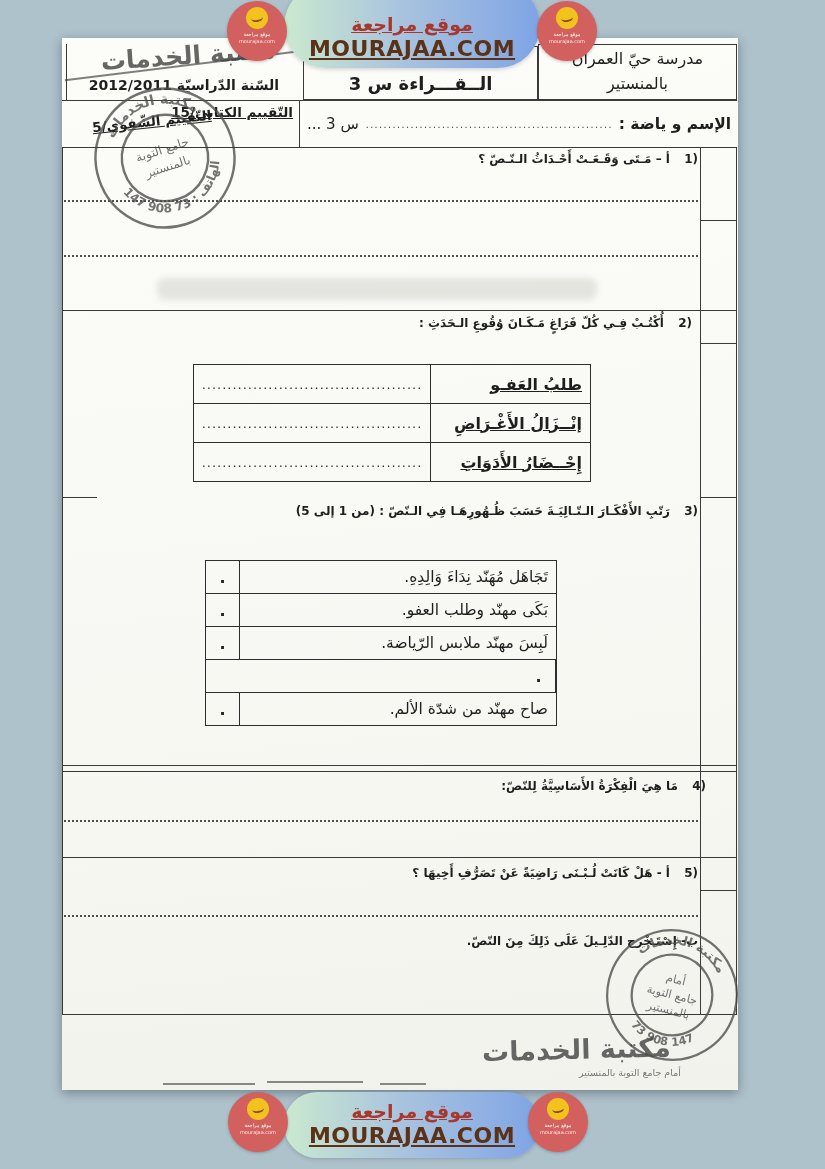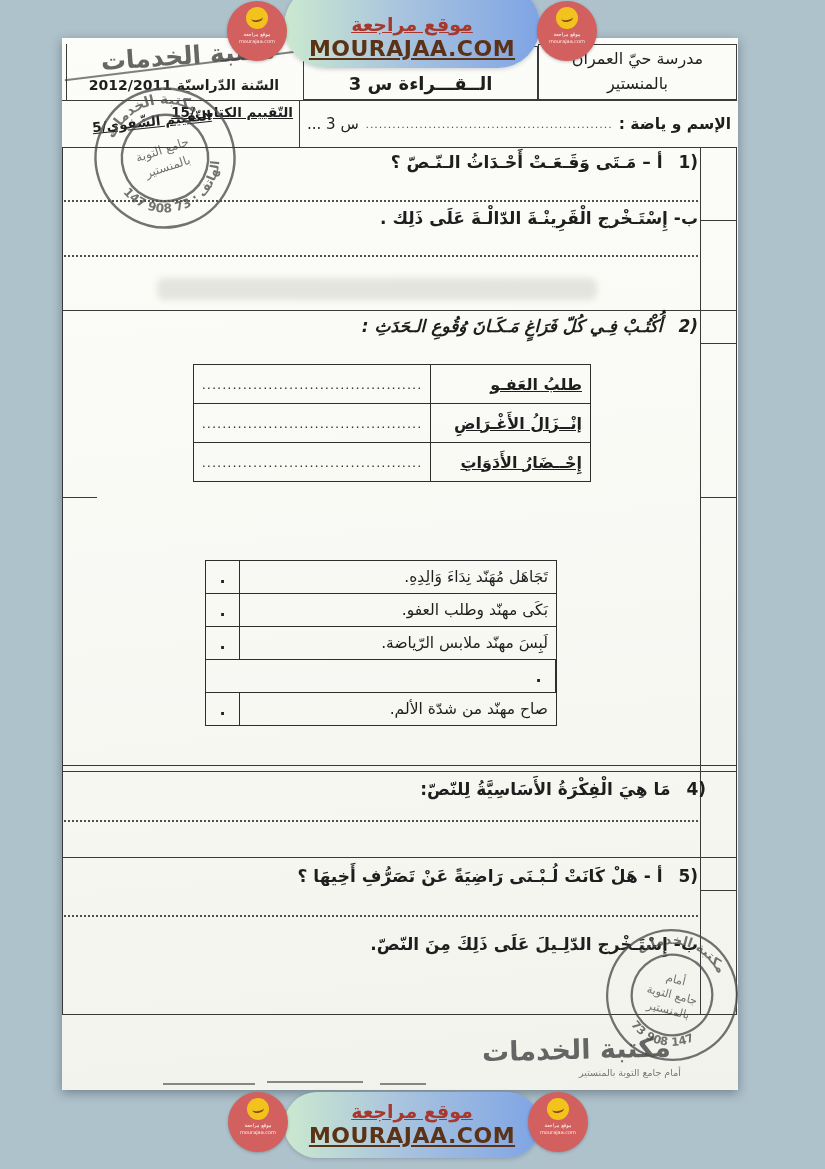--- a/index.html
+++ b/index.html
@@ -8,21 +8,21 @@
   .abs{position:absolute;}
   
   .paper{left:62px;top:38px;width:676px;height:1052px;
          background:linear-gradient(175deg,#fcfcf9 0%,#f7f7f2 70%,#f2f2ec 100%);
          box-shadow:0 3px 10px rgba(25,35,45,.4);}
   .bx{border:1.7px solid #3a3a3a;box-sizing:border-box;background:transparent;}
   .hline{height:0;border-top:1.7px solid #3a3a3a;}
   .dotline{height:0;border-top:2.2px dotted #4f4f4f;}
   .vline{width:0;border-left:1.7px solid #3a3a3a;}
   
-  .q{direction:rtl;text-align:right;font-weight:bold;font-size:17px;color:#1e1e1e;}
+  .q{direction:rtl;text-align:right;font-weight:bold;font-size:12px;color:#1e1e1e;}
   .qnum{display:inline-block;direction:ltr;margin-left:10px;}
   .hdr{direction:rtl;color:#1e1e1e;}
   
   .xtable{box-sizing:border-box;border:1.9px solid #2e2e2e;display:flex;flex-direction:column;}
   .trow{display:flex;direction:rtl;flex:1;align-items:center;}
   .trow + .trow{border-top:1.7px solid #2e2e2e;}
   .tcell-label{width:160px;box-sizing:border-box;border-left:1.7px solid #2e2e2e;height:100%;
                display:flex;align-items:center;padding-right:8px;font-weight:bold;font-size:16px;color:#1e1e1e;text-decoration:underline;}
   .tcell-dots{flex:1;text-align:center;font-size:13px;letter-spacing:1px;color:#333;overflow:hidden;white-space:nowrap;}
   .t3row-text{flex:1;height:100%;display:flex;align-items:center;padding-right:8px;
@@ -102,29 +102,26 @@
     </svg>
 
     <div class="abs" style="left:0;top:109px;width:675px;height:868px;border:1.9px solid #383838;box-sizing:border-box;"></div>
     <div class="abs vline" style="left:638px;top:109px;height:868px;"></div>
 
     <div class="abs q" style="left:30px;top:114px;width:606px;">
       <span class="qnum">1)</span>
       <span>أ – مَـتَى وَقَـعَـتْ أَحْـدَاثُ الـنّـصّ ؟</span>
     </div>
     <div class="abs dotline" style="left:2px;top:162px;width:634px;"></div>
-    <div class="abs q" style="left:30px;top:170px;width:606px;">
-      <span>ب- إِسْتَـخْرج الْقَرِينْـةَ الدّالْـةَ عَلَى ذَلِك .</span>
-    </div>
     <div class="abs hline" style="left:638px;top:182px;width:37px;"></div>
     <div class="abs dotline" style="left:2px;top:217px;width:634px;"></div>
     <div class="abs ghost" style="left:95px;top:240px;width:440px;height:22px;"></div>
 
     <div class="abs hline" style="left:0;top:272px;width:675px;"></div>
-    <div class="abs q" style="left:30px;top:278px;width:606px;font-style:italic;">
+    <div class="abs q" style="left:24px;top:278px;width:606px;">
       <span class="qnum">2)</span>
       <span>أُكْتُـبْ فِـي كُلّ فَرَاغٍ مَـكَـانَ وُقُوعِ الـحَدَثِ :</span>
     </div>
     <div class="abs hline" style="left:638px;top:305px;width:37px;"></div>
 
     <div class="abs xtable" style="left:131px;top:326px;width:398px;height:118px;">
       <div class="trow">
         <div class="tcell-label">طلبُ العَفـو</div>
         <div class="tcell-dots">...........................................</div>
       </div>
@@ -133,20 +130,24 @@
         <div class="tcell-dots">...........................................</div>
       </div>
       <div class="trow">
         <div class="tcell-label">إِحْــضَارُ الأَدَوَاتِ</div>
         <div class="tcell-dots">...........................................</div>
       </div>
     </div>
 
     <div class="abs hline" style="left:0;top:459px;width:35px;"></div>
     <div class="abs hline" style="left:638px;top:459px;width:37px;"></div>
+    <div class="abs q" style="left:30px;top:466px;width:606px;">
+      <span class="qnum">3)</span>
+      <span>رَتّبِ الأَفْكَـارَ الـتّـالِيَـةَ حَسَبَ ظُـهُورِهَـا فِي الـنّصّ : (من 1 إلى 5)</span>
+    </div>
 
     <div class="abs xtable" style="left:143px;top:522px;width:352px;height:166px;">
       <div class="trow">
         <div class="t3row-text">تَجَاهَل مُهَنّد نِدَاءَ وَالِدِهِ.</div>
         <div class="t3row-dot">.</div>
       </div>
       <div class="trow">
         <div class="t3row-text">بَكَى مهنّد وطلب العفو.</div>
         <div class="t3row-dot">.</div>
       </div>

